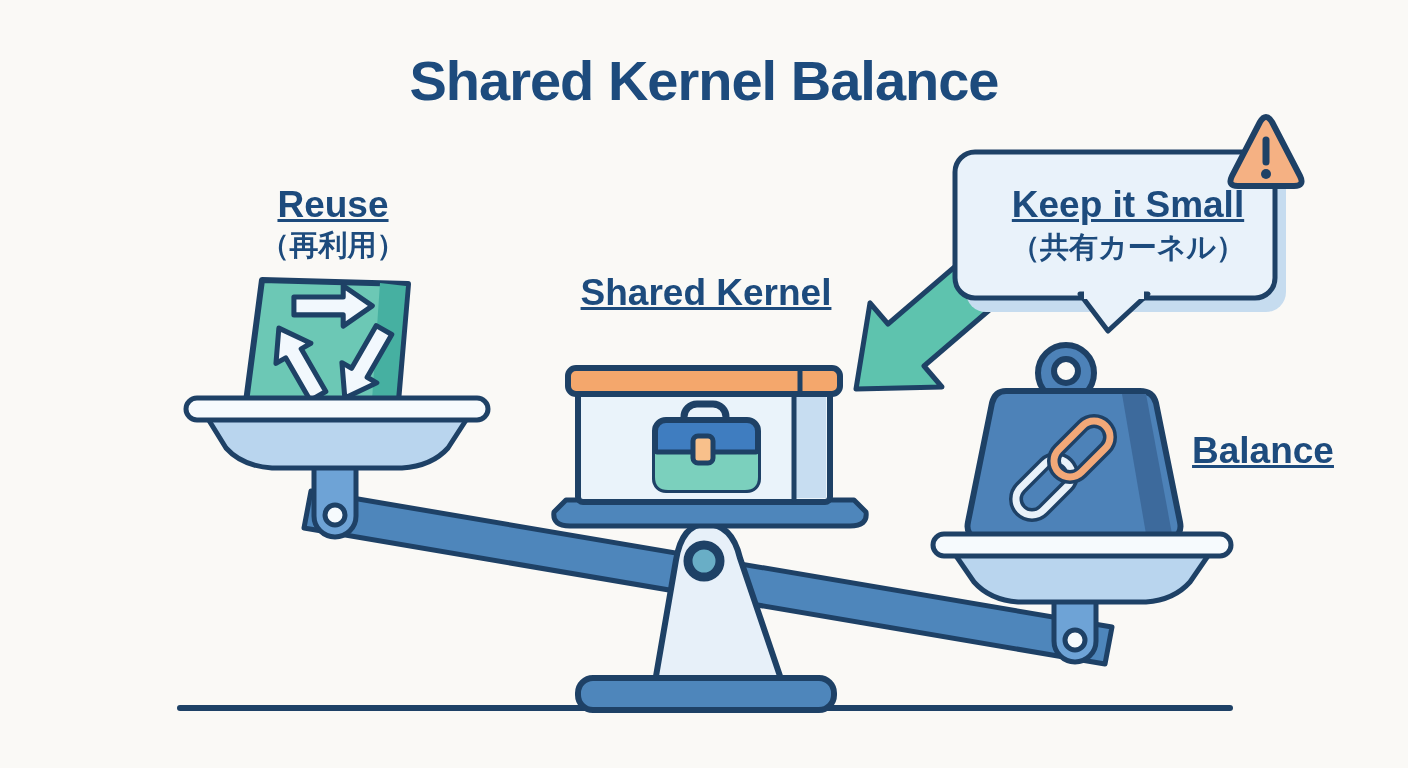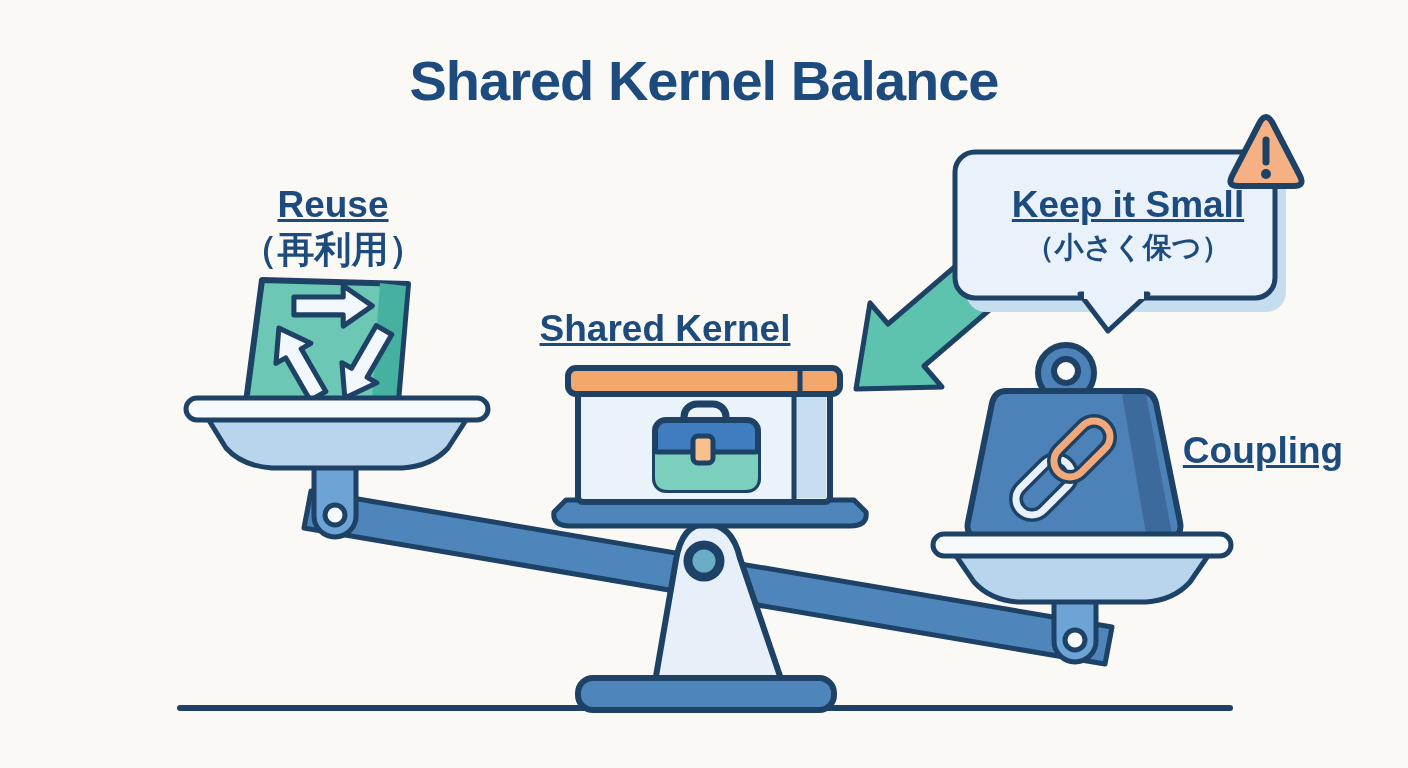--- a/index.html
+++ b/index.html
@@ -24,23 +24,23 @@
   .f-wt{fill:var(--weight)} .f-wtd{fill:var(--weightdark)}
   .f-arrow{fill:var(--arrow)} .f-icon{fill:var(--icon)}
   .f-bg{fill:var(--bg)} .f-ink{fill:var(--outline)} .f-none{fill:none}
   .st-lo{stroke:var(--linkorange)} .st-lw{stroke:var(--linkwhite)}
 
   
   .txt { position:absolute; transform:translateX(-50%); text-align:center;
          color:var(--ink); font-weight:bold; line-height:1.12; white-space:nowrap; }
   .title { left:704px; top:50px; font-size:56px; letter-spacing:-1px; }
   .lbl-en { font-size:37px;text-decoration:underline; }
-  .lbl-jp { font-size:37px; margin-top:4px; }
+  .lbl-jp { font-size:29px; margin-top:4px; }
   .reuse    { left:333px; top:184px; }
-  .shared   { left:665px; top:272px;margin-top:36px; }
+  .shared   { left:706px; top:272px; }
   .coupling { left:1263px; top:430px; }
   .bubble-txt { left:1112px; top:184px; z-index:3;margin-left:16px; }
   .bubble-txt .lbl-en { font-size:37px; }
   .bubble-txt .lbl-jp { font-size:29px; margin-top:6px; }
 </style>
 </head>
 <body>
 
 <div class="canvas">
 
@@ -130,21 +130,21 @@
   <div class="txt reuse">
     <div class="lbl-en">Reuse</div>
     <div class="lbl-jp">（再利用）</div>
   </div>
 
   <div class="txt shared">
     <div class="lbl-en">Shared Kernel</div>
   </div>
 
   <div class="txt coupling">
-    <div class="lbl-en">Coupling</div>
+    <div class="lbl-en">Balance</div>
   </div>
 
   <div class="txt bubble-txt">
     <div class="lbl-en">Keep it Small</div>
-    <div class="lbl-jp">（小さく保つ）</div>
+    <div class="lbl-jp">（共有カーネル）</div>
   </div>
 
 </div>
 
 </body></html>

